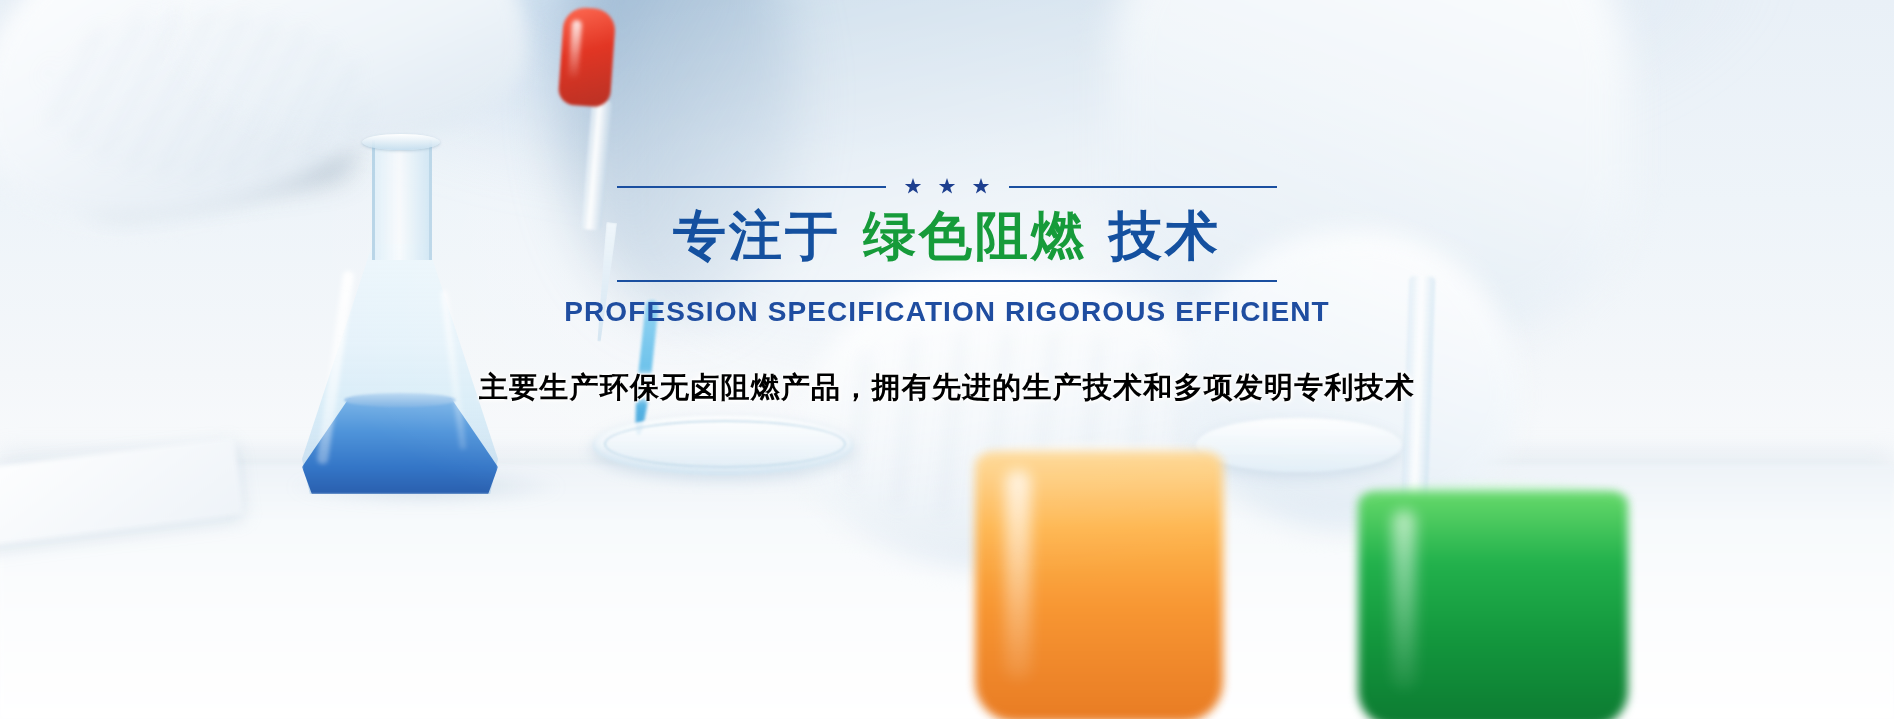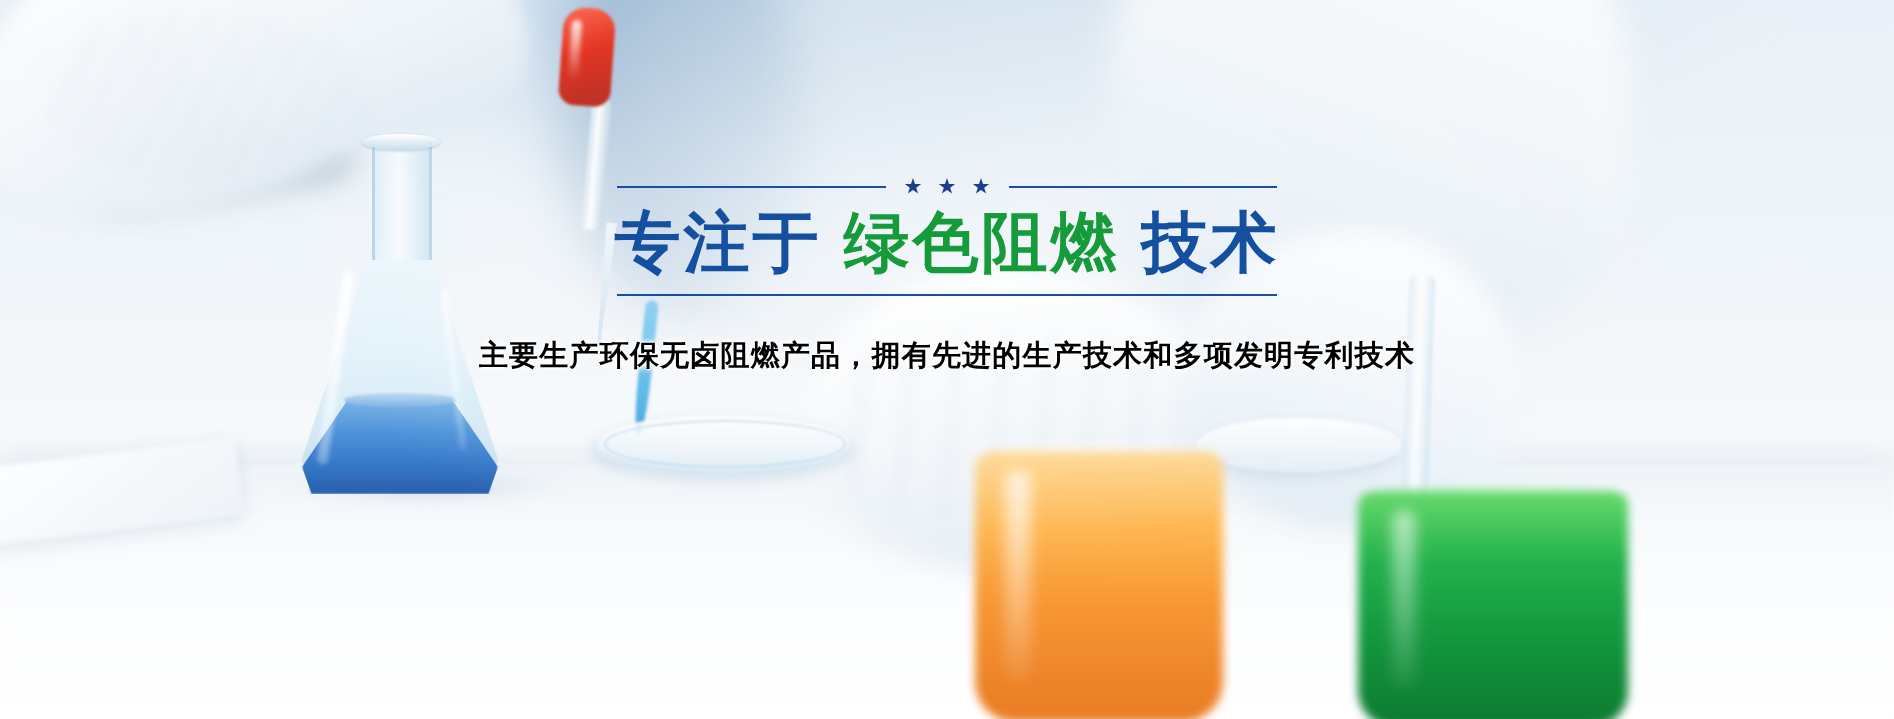--- a/index.html
+++ b/index.html
@@ -298,21 +298,21 @@
   .stars{
     display:flex;gap:17px;padding:0 19px;
   }
   .star{
     width:17px;height:17px;
     background:#1d3f8f;
     clip-path:polygon(50% 0%,61.8% 35%,98% 35%,68.8% 57%,80% 91%,50% 70%,20% 91%,31.2% 57%,2% 35%,38.2% 35%);
   }
   .headline{
     margin-top:13px;
-    font-size:66px;
+    font-size:53px;
     font-weight:700;
     letter-spacing:3px;
     line-height:1.06;
     white-space:nowrap;
     color:#1450a5;
   }
   .headline .blue{color:#14509f;}
   .headline .green{color:#169b3a;}
   .headline .sp{display:inline-block;width:22px;}
 
@@ -405,17 +405,18 @@
       </div>
       <div class="rule"></div>
     </div>
 
     <div class="headline">
       <span class="blue">专注于</span><span class="sp"></span><span class="green">绿色阻燃</span><span class="sp"></span><span class="blue">技术</span>
     </div>
 
     <div class="rule-under"></div>
 
+    <div class="subtitle-en">PROFESSION SPECIFICATION RIGOROUS EFFICIENT</div>
 
     <div class="tagline-cn">主要生产环保无卤阻燃产品，拥有先进的生产技术和多项发明专利技术</div>
 
   </div>
 </div>
 
 </body></html>

